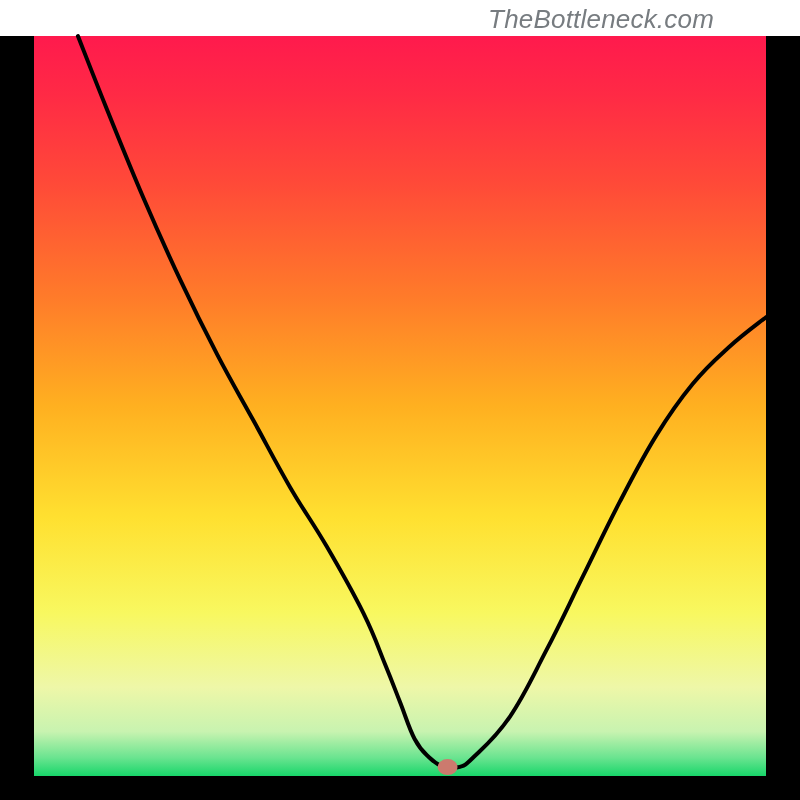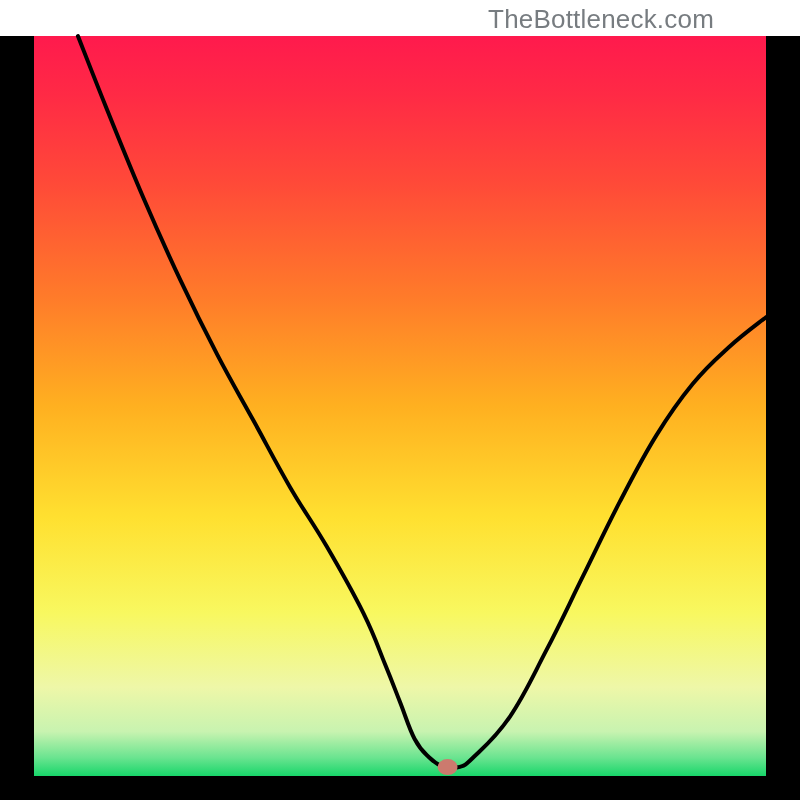--- a/index.html
+++ b/index.html
@@ -8,20 +8,21 @@
     background: #fff;
     width: 800px;
     height: 800px;
     overflow: hidden;
     font-family: Arial, Helvetica, sans-serif;
   }
   .wrap {
     position: relative;
     width: 724px;
     height: 800px;
+    font-style: italic;
   }
   .watermark {
     position: absolute;
     top: 4px;
     right: 10px;
     color: #777c80;
     font-size: 26px;
     font-weight: 400;
     letter-spacing: 0.2px;
     user-select: none;

